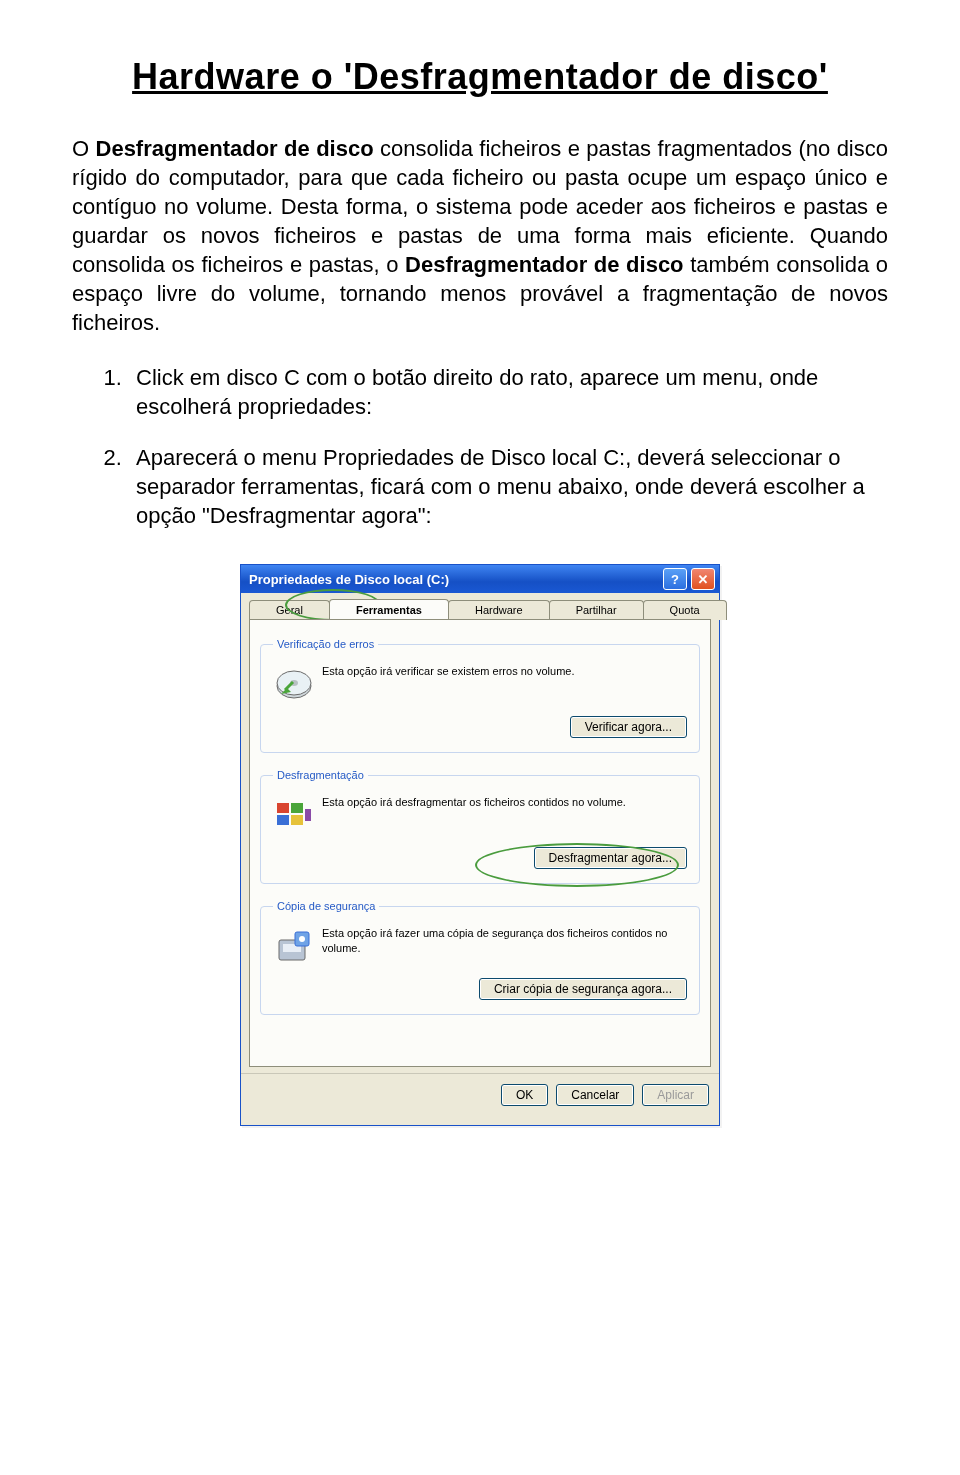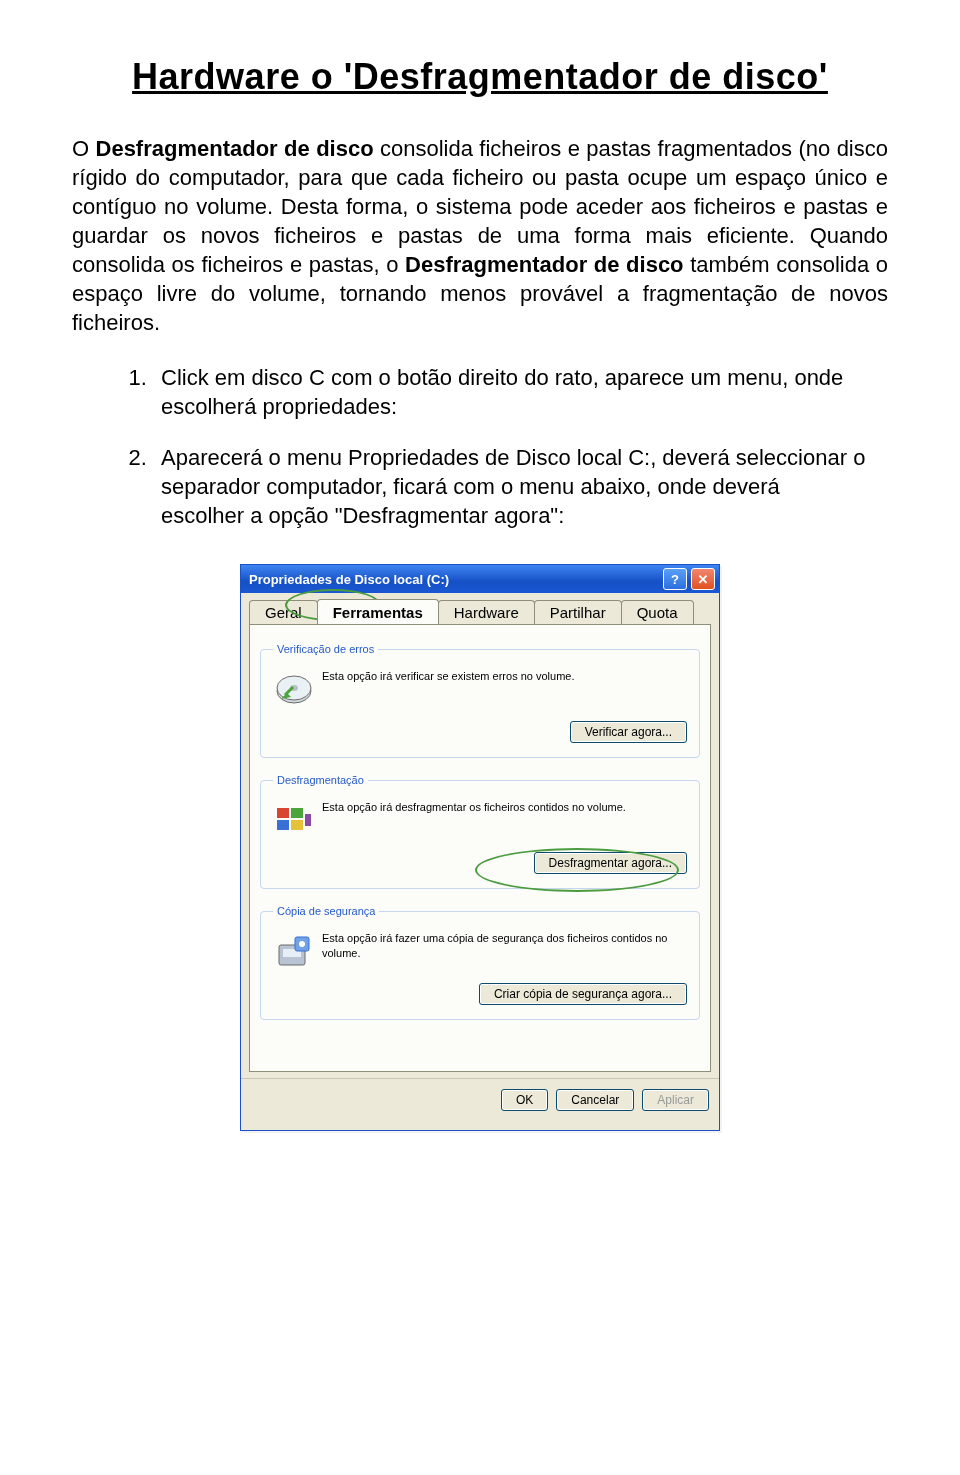--- a/index.html
+++ b/index.html
@@ -28,21 +28,20 @@
   ol {
     padding-left: 56px;
     margin: 26px 0 0 0;
   }
   ol li {
     font-size: 22px;
     line-height: 1.32;
     margin-bottom: 22px;
     padding-left: 8px;
     padding-right: 20px;
-    margin-left: 25px;
   }
   .bold { font-weight: bold; }
 
   
   .dialog-wrap {
     display: flex;
     justify-content: center;
     margin-top: 34px;
   }
   .dialog {
@@ -79,22 +78,22 @@
     display: flex;
     padding: 6px 8px 0 8px;
     gap: 0;
     position: relative;
   }
   .tab {
     background:#ece9d8;
     border:1px solid #8e8e7b;
     border-bottom:none;
     border-radius:4px 4px 0 0;
-    padding:3px 15px;
-    font-size:15px;
+    padding:3px 26px;
+    font-size:11px;
     position:relative;
     top:1px;
     margin-right:-1px;
     cursor:pointer;
   }
   .tab.active {
     background:#fcfcf9;
     z-index:2;
     top:0;
     padding-top:4px;
@@ -175,21 +174,21 @@
 <body>
 
 <h1>Hardware o 'Desfragmentador de disco'</h1>
 
 <p class="body">
   <span>O </span><span class="bold">Desfragmentador de disco</span><span> consolida ficheiros e pastas fragmentados (no disco rígido do computador, para que cada ficheiro ou pasta ocupe um espaço único e contíguo no volume. Desta forma, o sistema pode aceder aos ficheiros e pastas e guardar os novos ficheiros e pastas de uma forma mais eficiente. Quando consolida os ficheiros e pastas, o </span><span class="bold">Desfragmentador de disco</span><span> também consolida o espaço livre do volume, tornando menos provável a fragmentação de novos ficheiros.</span>
 </p>
 
 <ol>
   <li>Click em disco C com o botão direito do rato, aparece um menu, onde escolherá propriedades:</li>
-  <li>Aparecerá o menu Propriedades de Disco local C:, deverá seleccionar o separador computador, ficará com o menu abaixo, onde deverá escolher a opção "Desfragmentar agora":</li>
+  <li>Aparecerá o menu Propriedades de Disco local C:, deverá seleccionar o separador ferramentas, ficará com o menu abaixo, onde deverá escolher a opção "Desfragmentar agora":</li>
 </ol>
 
 <div class="dialog-wrap">
   <div class="dialog">
 
     <div class="titlebar">
       <span>Propriedades de Disco local (C:)</span>
       <div class="tbtns">
         <div class="tbtn">?</div>
         <div class="tbtn close">✕</div>

